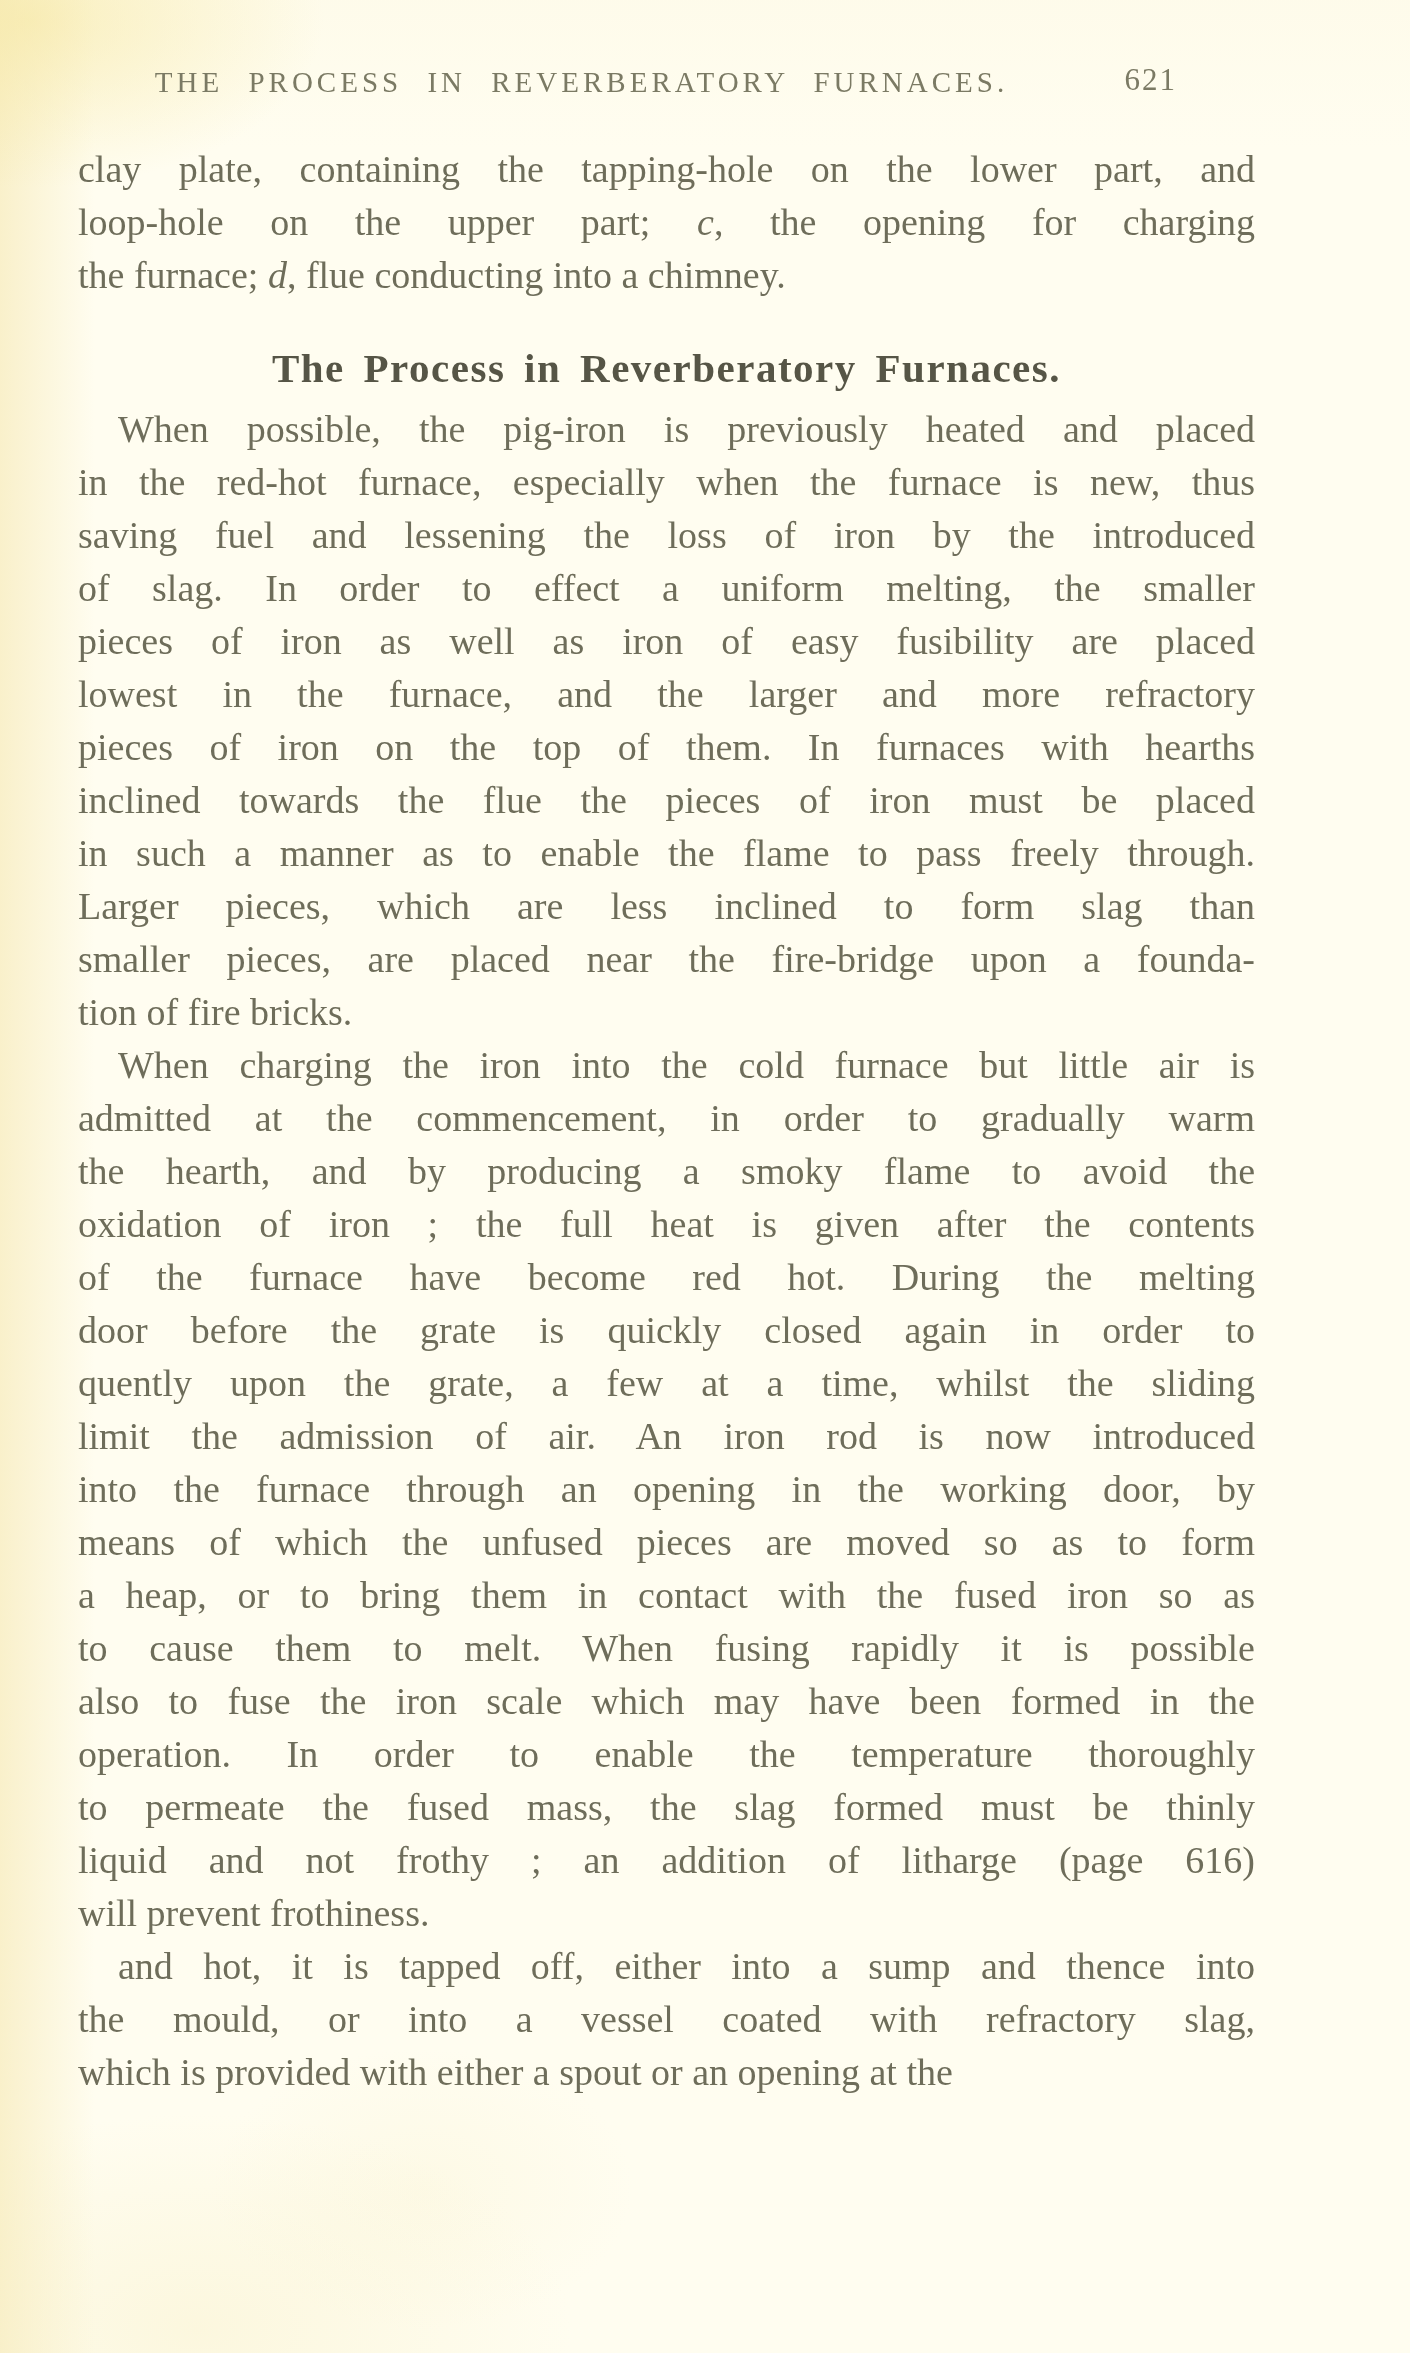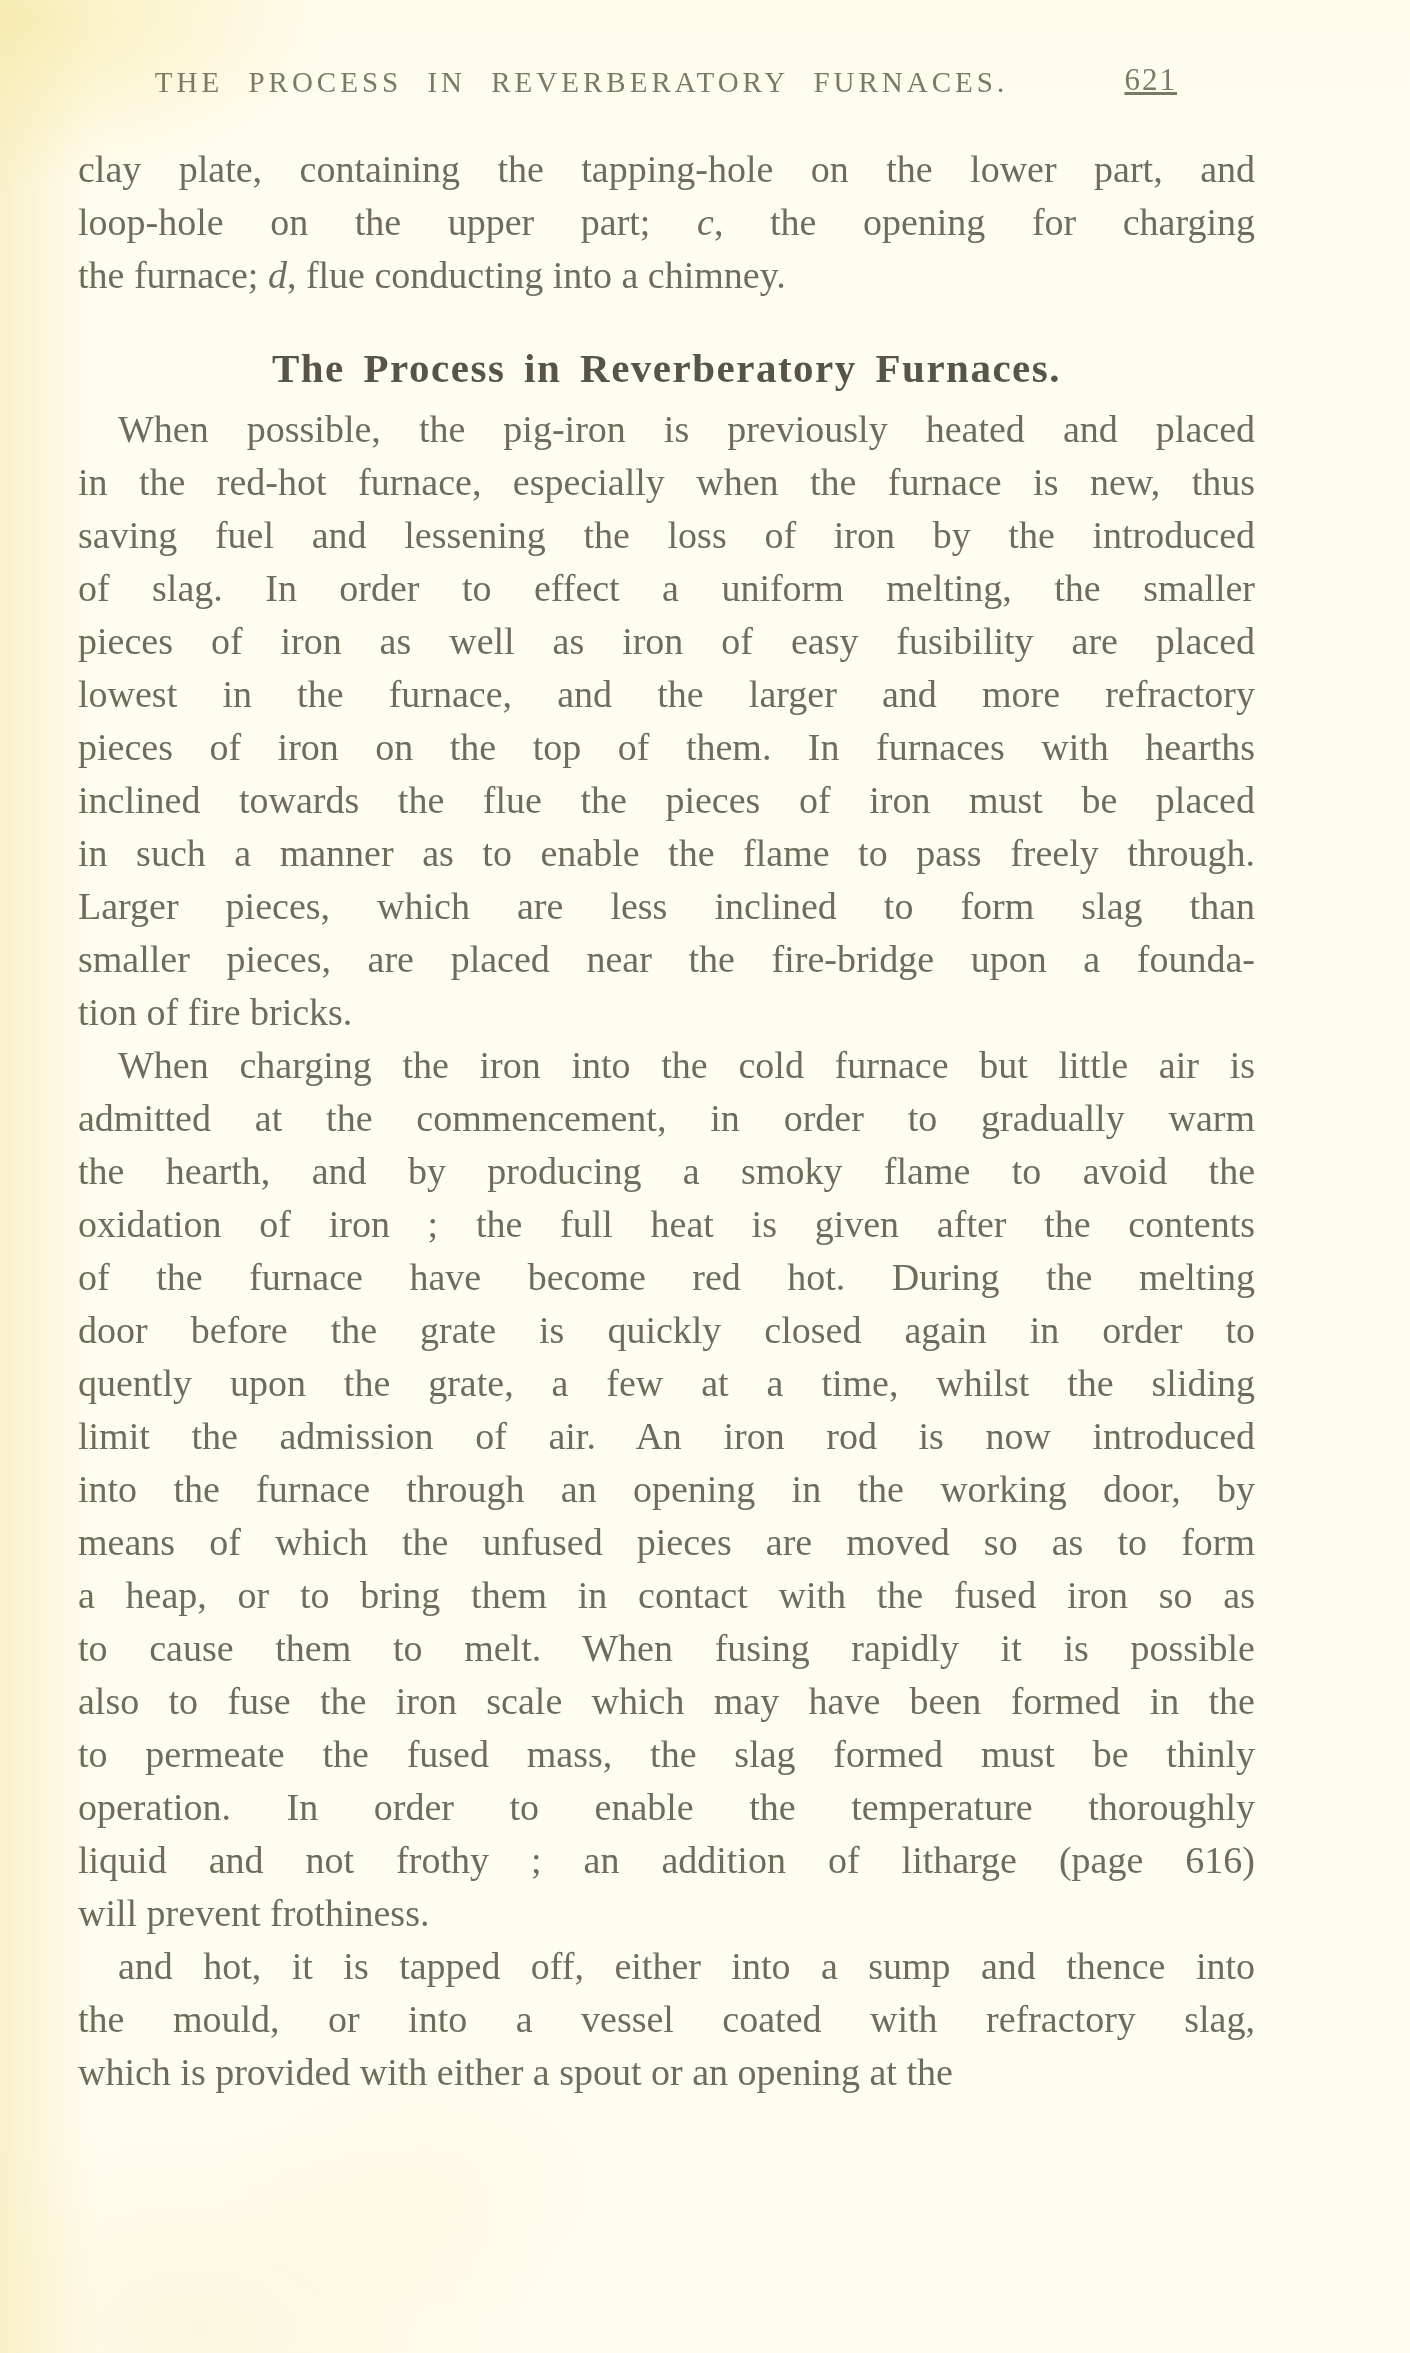--- a/index.html
+++ b/index.html
@@ -40,21 +40,20 @@
     word-spacing: 14px;
     white-space: nowrap;
   }
   .page-number {
     position: absolute;
     top: 62px;
     right: 78px;
     font-size: 31px;
     letter-spacing: 2px;
     color: #7b7a64;
-    text-decoration: underline;
   }
   .body-text {
     margin-top: 35px;
     font-size: 38px;
     line-height: 53px;
     color: #6e6d5a;
   }
   .para .line {
     text-align: justify;
     text-align-last: justify;
@@ -123,22 +122,22 @@
         <div class="line">oxidation of iron ; the full heat is given after the contents</div>
         <div class="line">of the furnace have become red hot.  During the melting</div>
         <div class="line">door before the grate is quickly closed again in order to</div>
         <div class="line">quently upon the grate, a few at a time, whilst the sliding</div>
         <div class="line">limit the admission of air.  An iron rod is now introduced</div>
         <div class="line">into the furnace through an opening in the working door, by</div>
         <div class="line">means of which the unfused pieces are moved so as to form</div>
         <div class="line">a heap, or to bring them in contact with the fused iron so as</div>
         <div class="line">to cause them to melt.  When fusing rapidly it is possible</div>
         <div class="line">also to fuse the iron scale which may have been formed in the</div>
+        <div class="line">operation.  In order to enable the temperature thoroughly</div>
         <div class="line">to permeate the fused mass, the slag formed must be thinly</div>
-        <div class="line">operation.  In order to enable the temperature thoroughly</div>
         <div class="line">liquid and not frothy ; an addition of litharge (page 616)</div>
         <div class="line last">will prevent frothiness.</div>
       </div>
 
     <div class="para indent">
         <div class="line">and hot, it is tapped off, either into a sump and thence into</div>
         <div class="line">the mould, or into a vessel coated with refractory slag,</div>
         <div class="line last">which is provided with either a spout or an opening at the</div>
       </div>
 

